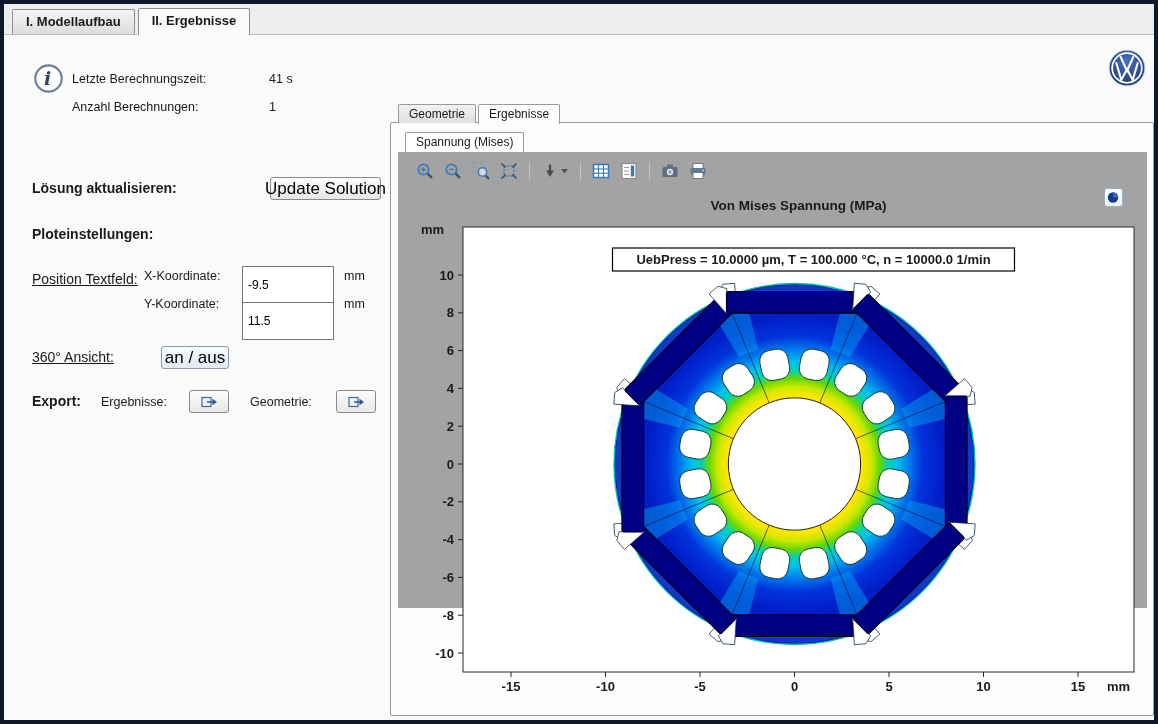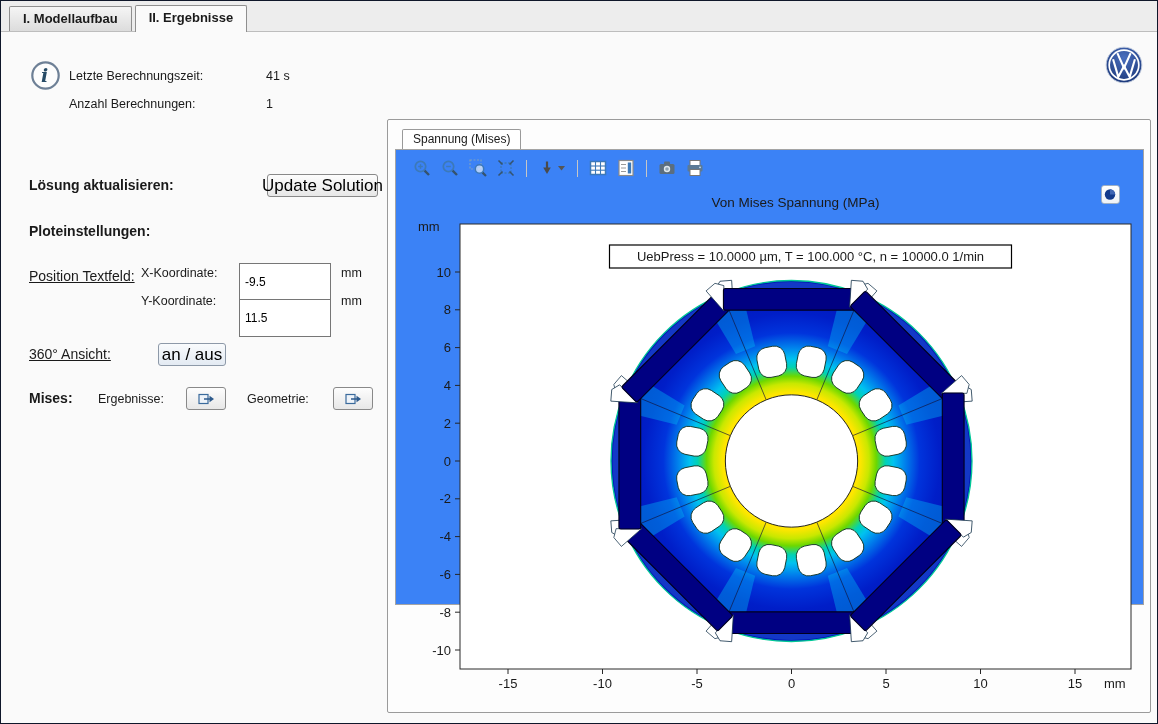--- a/index.html
+++ b/index.html
@@ -2,21 +2,21 @@
 <html><head>
 <meta charset="utf-8">
 <style>
   * { margin:0; padding:0; box-sizing:border-box; }
   html,body { width:1158px; height:724px; }
   body {
     font-family:"Liberation Sans", sans-serif;
     font-size:13px; color:#1a1a1a; background:#ffffff;
     position:relative; overflow:hidden;
   }
-  .window { position:absolute; inset:0; border:1px solid #0f172a; background:#fafafa; }
+  .window { position:absolute; inset:0; border:4px solid #0f172a; background:#fafafa; }
 
   
   .tabstrip { position:absolute; top:0; left:0; right:0; height:31px;
     background:#ededed; border-bottom:1px solid #bdbdbd;
     display:flex; align-items:flex-end; padding-left:8px; gap:3px; }
   .main-tab { height:25px; padding:4px 13px 3px; font-weight:bold; font-size:13px;
     border:1px solid #8f8f8f; border-bottom:none; border-radius:2px 2px 0 0;
     background:linear-gradient(#f5f5f5,#dcdcdc); cursor:default; white-space:nowrap; }
   .main-tab.active { background:#fafafa; height:27px; margin-bottom:-1px; z-index:3; position:relative; }
 
@@ -39,21 +39,21 @@
   .results { position:absolute; left:386px; top:99px; width:764px; height:613px; }
   .sub-tabs { height:20px; display:flex; align-items:flex-end; padding-left:8px; gap:2px; position:relative; z-index:2; }
   .sub-tab { height:19px; padding:2px 10px; font-size:12px;
     border:1px solid #9a9a9a; border-bottom:none; border-radius:2px 2px 0 0;
     background:linear-gradient(#f3f3f3,#dedede); cursor:default; white-space:nowrap; }
   .sub-tab.active { background:#fdfdfd; height:20px; margin-bottom:-1px; }
   .group-box { position:absolute; left:0; top:19px; width:764px; bottom:0;
     border:1px solid #9a9a9a; border-radius:2px; background:#fdfdfd;padding-left:37px; }
   .plot-tabs { position:absolute; left:14px; top:9px; display:flex; z-index:2; }
   .plot-box { position:absolute; left:7px; top:29px; width:749px; height:456px;
-    border:1px solid #a4a4a4; background:#3b82f6; }
+    border:1px solid #a4a4a4; background:#a3a3a3;font-weight:bold; }
 
   
   .toolbar { position:absolute; left:14px; top:6px; height:24px; display:flex; align-items:center; gap:4px; }
   .tb-btn { width:24px; height:22px; display:flex; align-items:center; justify-content:center;
     border:1px solid transparent; border-radius:2px; cursor:default; }
   .tb-btn.wide { width:34px; }
   .tb-sep { width:1px; height:17px; background:#c6c6c6; margin:0 4px; }
   .plot-group-ic { position:absolute; left:705px; top:35px; width:19px; height:19px;
     border:1px solid #9fb0c4; border-radius:3px; background:linear-gradient(#ffffff,#eef2f7);
     display:flex; align-items:center; justify-content:center; }
@@ -95,40 +95,44 @@
     <div class="sb lbl" style="left:140px; top:234px;">X-Koordinate:</div>
     <input class="field sb" style="left: 238px; top: 231px;" value="-9.5">
     <div class="sb lbl" style="left:340px; top:234px;">mm</div>
     <div class="sb lbl" style="left:140px; top:262px;">Y-Koordinate:</div>
     <input class="field sb" style="left: 238px; top: 267px;" value="11.5">
     <div class="sb lbl" style="left:340px; top:262px;">mm</div>
 
     <div class="sb u14" style="left:28px; top:314px;">360° Ansicht:</div>
     <button class="btn sb" style="left:157px; top:311px; width:68px; background:linear-gradient(#f9fbfd,#e3eaf2); border-color:#8d99a8;">an / aus</button>
 
-    <div class="sb h14" style="left:28px; top:358px;">Mises:</div>
+    <div class="sb h14" style="left:28px; top:358px;">Export:</div>
     <div class="sb lbl" style="left:97px; top:360px;">Ergebnisse:</div>
     <button class="btn small sb" style="left:185px; top:355px; width:40px;">
       <svg width="17" height="14" viewBox="0 0 17 14">
         <rect x="1" y="2.5" width="9" height="9" fill="#eef3f9" stroke="#3a6a9c" stroke-width="1.2"></rect>
         <line x1="6" y1="7" x2="12.5" y2="7" stroke="#2d5a8c" stroke-width="1.5"></line>
         <path d="M11.5,3.8 L16,7 L11.5,10.2 Z" fill="#2d5a8c"></path>
       </svg>
     </button>
     <div class="sb lbl" style="left:246px; top:360px;">Geometrie:</div>
     <button class="btn small sb" style="left:332px; top:355px; width:40px;">
       <svg width="17" height="14" viewBox="0 0 17 14">
         <rect x="1" y="2.5" width="9" height="9" fill="#eef3f9" stroke="#3a6a9c" stroke-width="1.2"></rect>
         <line x1="6" y1="7" x2="12.5" y2="7" stroke="#2d5a8c" stroke-width="1.5"></line>
         <path d="M11.5,3.8 L16,7 L11.5,10.2 Z" fill="#2d5a8c"></path>
       </svg>
     </button>
   </div>
 
   <div class="results">
+    <div class="sub-tabs">
+      <div class="sub-tab">Geometrie</div>
+      <div class="sub-tab active">Ergebnisse</div>
+    </div>
     <div class="group-box">
       <div class="plot-tabs">
         <div class="sub-tab active" style="background:#ffffff;">Spannung (Mises)</div>
       </div>
       <div class="plot-box">
 
         <div class="toolbar">
           <div class="tb-btn">
             <svg width="20" height="20" viewBox="0 0 20 20">
               <circle cx="8.5" cy="8.5" r="5.2" fill="none" stroke="#3c79b8" stroke-width="1.7"></circle>

